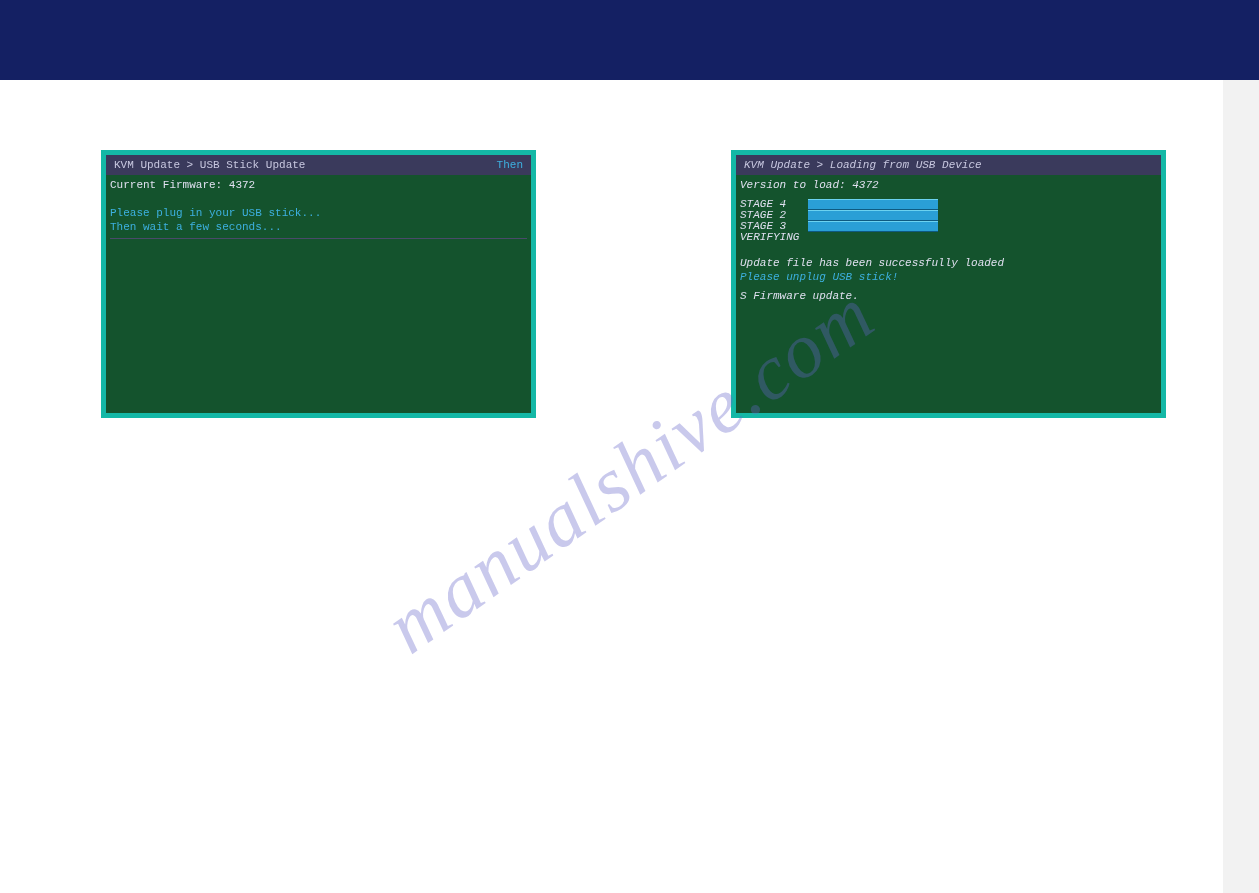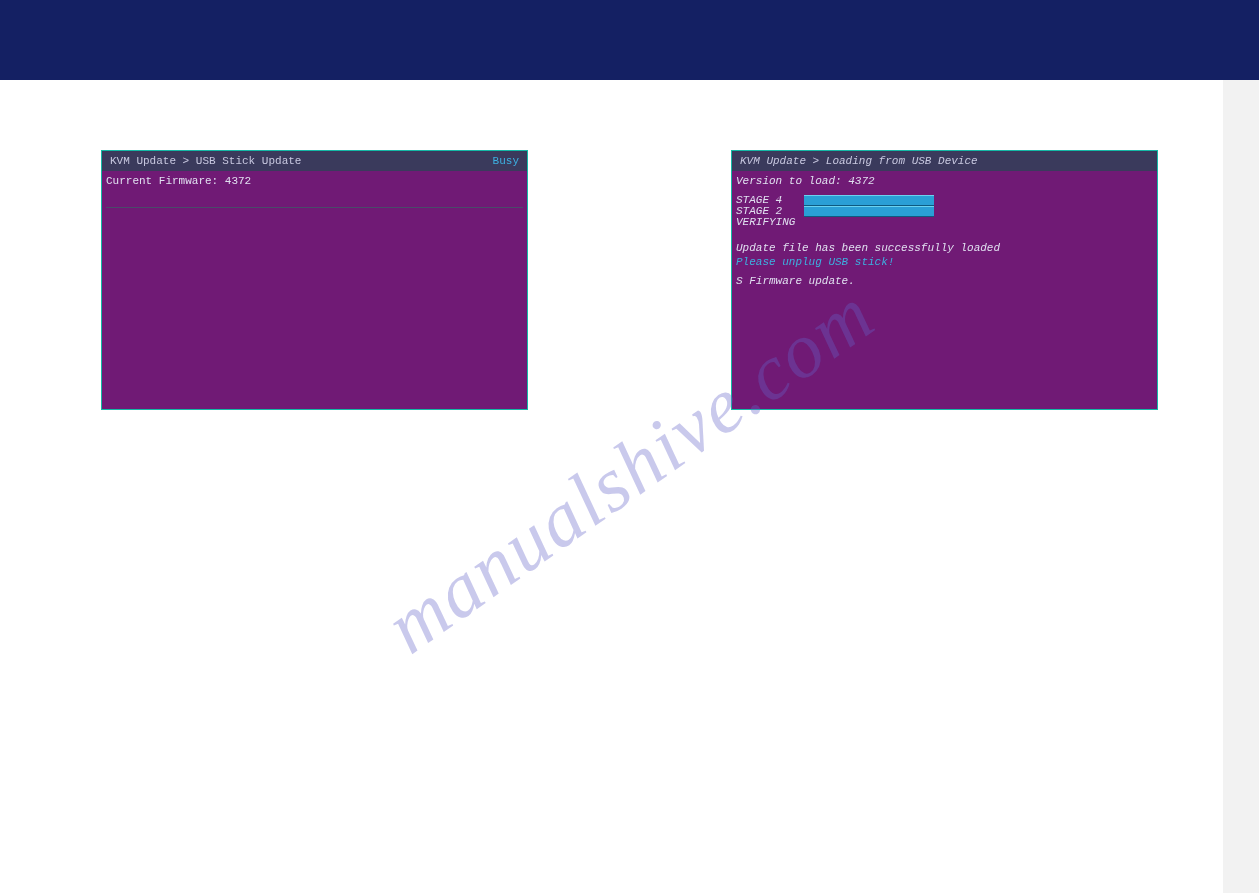--- a/index.html
+++ b/index.html
@@ -41,25 +41,25 @@
     font-family: Georgia, 'Times New Roman', serif;
     font-style: italic;
     letter-spacing: 2px;
     pointer-events: none;
     white-space: nowrap;
   }
   .osd {
     position: absolute;
     width: 425px;
     height: 258px;
-    background: #701a75;
+    background: #14532d;
     font-family: "Courier New", monospace;
     font-size: 11px;
     color: #d0d0e0;
-    border: 1px solid #14b8a6;
+    border: 5px solid #14b8a6;
   }
   .osd.left {
     left: 101px;
     top: 70px;
   }
   .osd.right {
     left: 731px;
     top: 70px;
     font-style: italic;
   }
@@ -119,25 +119,27 @@
 <body>
 
 <div class="topbar"></div>
 
 <div class="page">
   <div class="right-gutter"></div>
 
   <div class="osd left">
     <div class="osd-title">
       <span>KVM Update &gt; USB Stick Update</span>
-      <span class="status">Busy</span>
+      <span class="status">Then</span>
     </div>
     <div class="osd-body">
       <div class="line white">Current Firmware: 4372</div>
       <div class="spacer-md"></div>
+      <div class="line cyan">Please plug in your USB stick...</div>
+      <div class="line cyan">Then wait a few seconds...</div>
       <div class="divider"></div>
     </div>
   </div>
 
   <div class="osd right">
     <div class="osd-title">
       <span>KVM Update &gt; Loading from USB Device</span>
     </div>
     <div class="osd-body">
       <div class="line white">Version to load: 4372</div>
@@ -145,20 +147,24 @@
       <div id="stages-container">
           <div class="stage-row">
             <span class="label">STAGE 4</span>
             <span class="bar"></span>
           </div>
           <div class="stage-row">
             <span class="label">STAGE 2</span>
             <span class="bar"></span>
           </div>
           <div class="stage-row">
+            <span class="label">STAGE 3</span>
+            <span class="bar"></span>
+          </div>
+          <div class="stage-row">
             <span class="label">VERIFYING</span>
             <span class="bar-empty"></span>
           </div>
         </div>
       <div class="spacer-md"></div>
       <div class="line white">Update file has been successfully loaded</div>
       <div class="line cyan">Please unplug USB stick!</div>
       <div class="spacer-sm"></div>
       <div class="line white">S   Firmware update.</div>
     </div>

